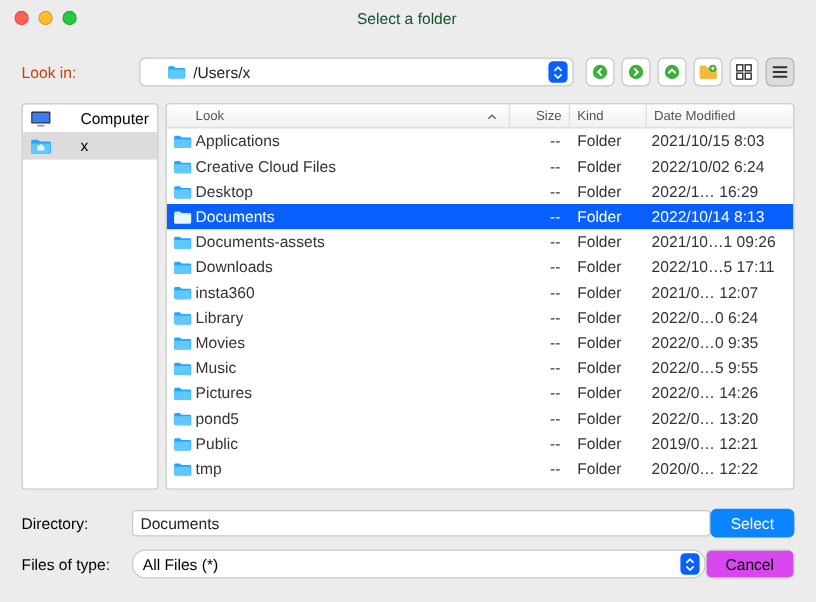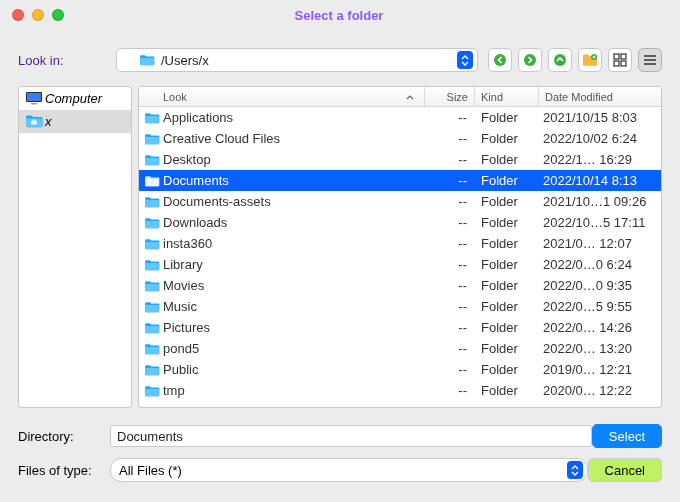--- a/index.html
+++ b/index.html
@@ -3,41 +3,41 @@
 <meta charset="utf-8">
 <style>
   * { box-sizing: border-box; font-family: -apple-system, "Helvetica Neue", Arial, sans-serif; }
   html,body { margin:0; padding:0; }
   body { width:680px; height:502px; background:#ececec; overflow:hidden; }
 
   .titlebar { height:30px; display:flex; align-items:center; position:relative; }
   .traffic { display:flex; gap:8px; padding-left:12px; }
   .dot { width:12px; height:12px; border-radius:50%; border:0.5px solid rgba(0,0,0,.15);}
   .dot.red{background:#ff5f57;} .dot.yellow{background:#febc2e;} .dot.green{background:#28c840;}
-  .title { position:absolute; left:0; right:2px; text-align:center; font-size:13px; font-weight:700; color:#8b5cf6; pointer-events:none;}
+  .title { position:absolute; left:0; right:2px; text-align:center; font-size:13px; font-weight:400; color:#14532d; pointer-events:none;}
 
   .row { display:flex; align-items:center; }
   .section { padding:8px 18px; }
-  .label { font-size:13px; color:#4c1d95; }
+  .label { font-size:13px; color:#c2410c; }
 
   .lookin-bar { margin-top:10px; }
   .lookin-label { width:98px; }
   .path-select { flex:1; display:flex; align-items:center; background:#fff; border:1px solid #c9c9c9; border-radius:5px; height:24px; padding:0 4px 0 22px; gap:6px; box-shadow:0 0.5px 1px rgba(0,0,0,.05) inset;}
   .path-select .folder-mini { width:16px; height:12px; }
   .path-text { flex:1; font-size:13px; color:#222; }
   .stepper { width:16px; height:18px; background:#0a60ff; border-radius:4px; display:flex; flex-direction:column; align-items:center; justify-content:center; gap:1px;}
   .stepper svg{display:block}
 
   .toolbar { display:flex; gap:6px; margin-left:10px; }
   .tbtn { width:24px; height:24px; background:#fff; border:1px solid #c8c8c8; border-radius:5px; display:flex; align-items:center; justify-content:center; }
   .tbtn.active { background:#dcdcdc; border-color:#b3b3b3; }
 
   .main { display:flex; padding:0 18px; gap:6px; margin-top:6px; }
   .sidebar { width:114px; height:322px; border:1px solid #c8c8c8; background:#fff; border-radius:3px; overflow:hidden; }
-  .side-item { display:flex; align-items:flex-start; gap:2px; padding:4px 6px; font-size:13px;font-style:italic; }
+  .side-item { display:flex; align-items:flex-end; gap:24px; padding:4px 6px; font-size:13px; }
   .side-item.sel { background:#dcdcdc; }
   .folder-mini { width:18px; height:14px; }
 
   .listwrap { flex:1; height:322px; border:1px solid #c8c8c8; background:#fff; border-radius:3px; overflow:hidden; display:flex; flex-direction:column;}
   .head { display:flex; height:20px; background:linear-gradient(#fff,#f1f1f1); border-bottom:1px solid #d7d7d7; font-size:11px; color:#555;}
   .head .col { display:flex; align-items:center; padding:0 6px; border-right:1px solid #dcdcdc;}
   .col-name { flex:1; padding-left:24px!important; }
   .col-size { width:50px; justify-content:flex-end; }
   .col-kind { width:64px; }
   .col-date { width:122px; border-right:none!important;}
@@ -51,21 +51,21 @@
   .frow .sz { width:50px; text-align:right; padding-right:8px;}
   .frow .kd { width:64px; padding-left:6px; }
   .frow .dt { width:122px; padding-left:4px; white-space:nowrap; overflow:hidden;}
 
   .bottom { padding:6px 18px 0 18px; }
   .brow { display:flex; align-items:center; margin-top:10px; }
   .blabel { width:92px; font-size:13px; }
   .tinput { flex:1; height:22px; border:1px solid #c9c9c9; border-radius:3px; background:#fff; font-size:13px; padding:0 6px; color:#222;}
   .select { flex:1; height:24px; border:1px solid #c9c9c9; border-radius:11px; background:#fff; display:flex; align-items:center; padding:0 4px 0 8px;}
   .select .stext{flex:1; font-size:13px;}
-  .btn { height:24px; padding:0 16px; border:1px solid #c9c9c9; border-radius:5px; background:#bef264; font-size:13px; display:flex; align-items:center; justify-content:center; min-width:70px;}
+  .btn { height:24px; padding:0 16px; border:1px solid #c9c9c9; border-radius:5px; background:#d946ef; font-size:13px; display:flex; align-items:center; justify-content:center; min-width:70px;}
   .btn.primary { background:#0a84ff; border-color:#0a84ff; color:#fff; }
 
   svg { display:block; }
 </style>
 </head>
 <body>
 
 <div class="titlebar">
   <div class="traffic">
     <div class="dot red"></div>

